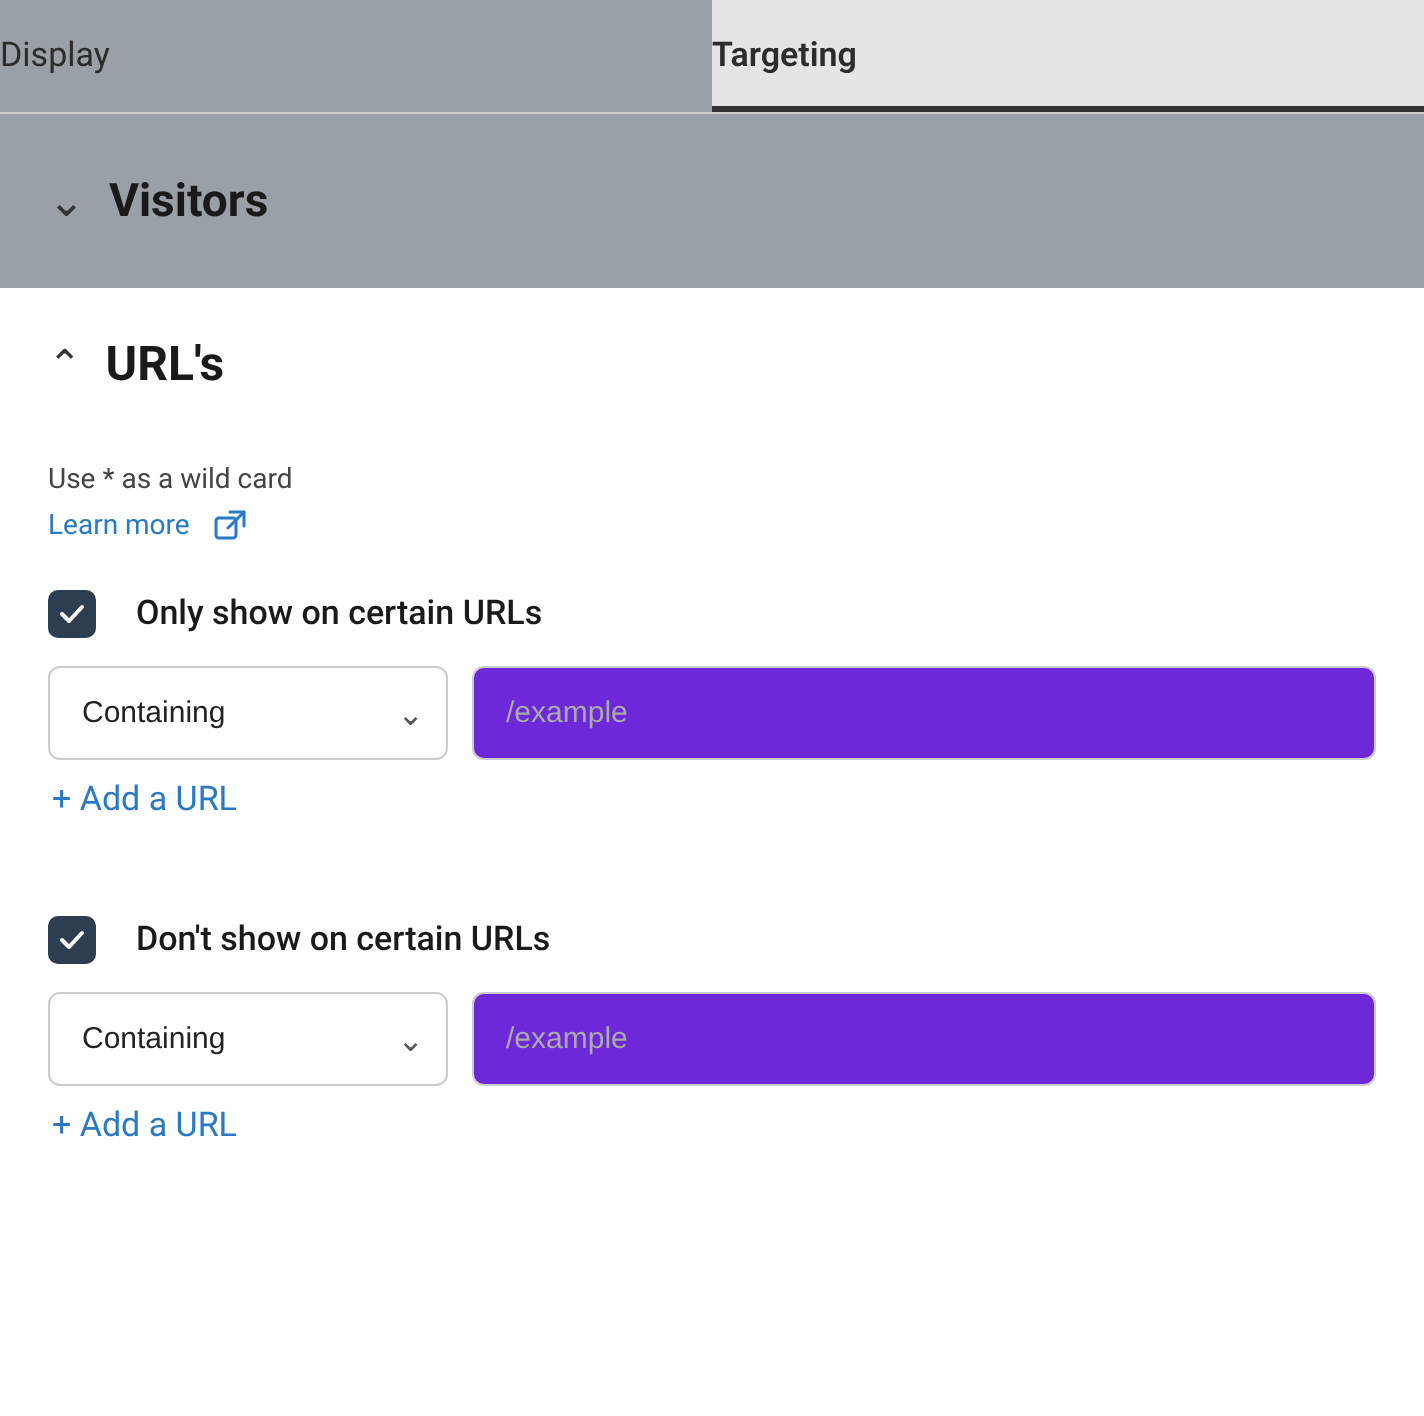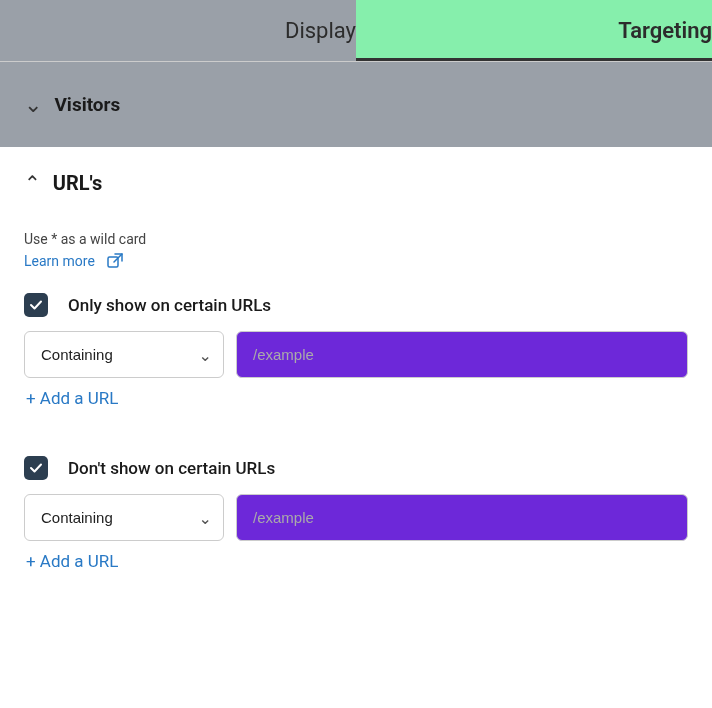--- a/index.html
+++ b/index.html
@@ -18,30 +18,30 @@
     
     .tabs {
       display: flex;
       background: #9aa0a8;
       border-bottom: 1px solid #ccc;
     }
 
     .tab {
       flex: 1;
       padding: 18px 0;
-      text-align: right;
-      font-size: 22px;
+      text-align: left;
+      font-size: 17px;
       color: #2c2c2c;
       cursor: pointer;
       position: relative;
     }
 
     .tab.active {
       font-weight: 600;
-      background: #86efac;
+      background: #e5e5e5;
     }
 
     .tab.active::after {
       content: '';
       position: absolute;
       bottom: 0;
       left: 0;
       right: 0;
       height: 3px;
       background: #333;
@@ -56,21 +56,21 @@
       gap: 12px;
     }
 
     .visitors-toggle {
       font-size: 22px;
       color: #333;
       cursor: pointer;
     }
 
     .visitors-title {
-      font-size: 19px;
+      font-size: 23px;
       font-weight: 700;
       color: #1a1a1a;
       text-align: center;
     }
 
     
     .content-area {
       background: #fff;
       padding: 24px 24px;
     }
@@ -83,21 +83,21 @@
       margin-bottom: 16px;
     }
 
     .urls-toggle {
       font-size: 20px;
       color: #333;
       cursor: pointer;
     }
 
     .urls-title {
-      font-size: 20px;
+      font-size: 24px;
       font-weight: 700;
       color: #1a1a1a;
     }
 
     .wildcard-hint {
       font-size: 14px;
       color: #444;
       margin-bottom: 4px;
       margin-top: 36px;
     }

